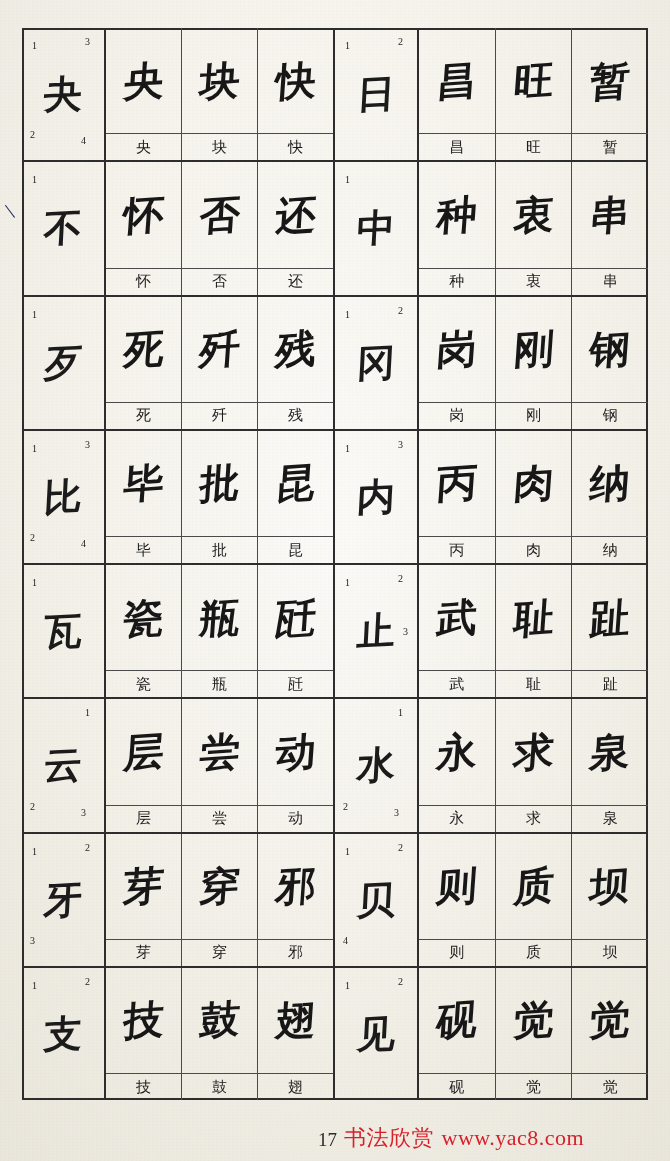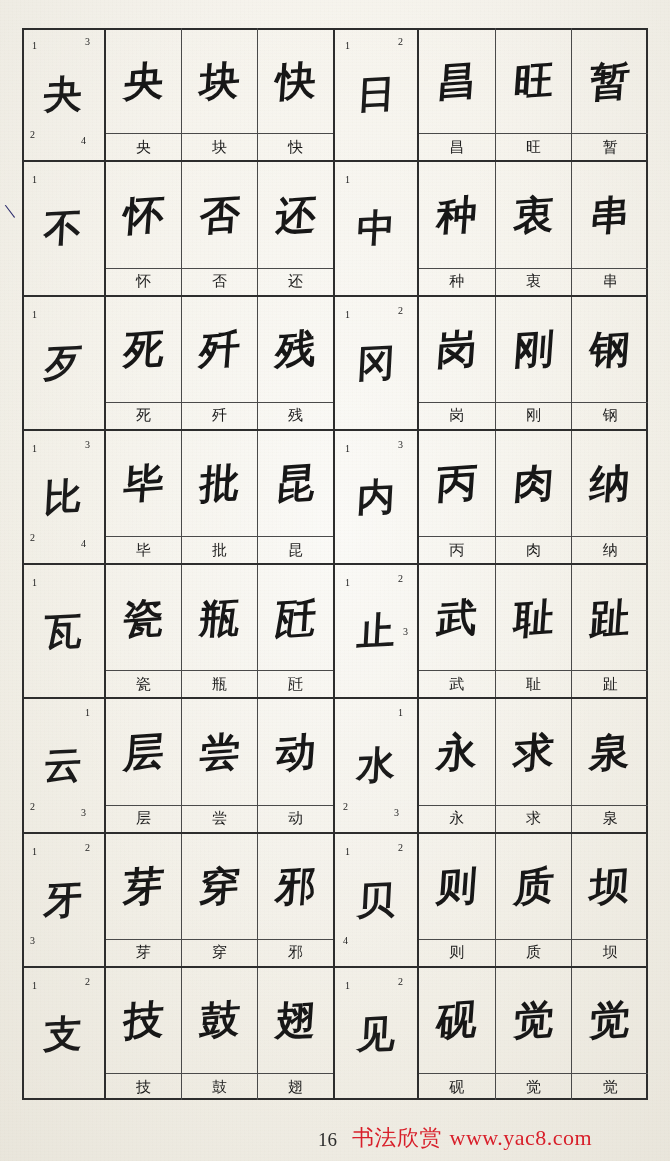--- a/index.html
+++ b/index.html
@@ -167,21 +167,21 @@
   .page-number {
     font-family: "Liberation Serif", serif;
     font-size: 19px;
     color: #2b2b2b;
     position: absolute;
     left: 318px;
     bottom: 10px;
   }
   .watermark {
     position: absolute;
-    left: 352px;
+    left: 344px;
     bottom: 8px;
     font-size: 22px;
     color: #d81f2a;
     font-family: "DejaVu Sans", sans-serif;
     white-space: nowrap;
     letter-spacing: 0.5px;
   }
   .watermark .url {
     font-family: "Liberation Serif", serif;
   }
@@ -731,19 +731,19 @@
                 <span>觉</span>
               </div>
             </div>
           </div>
         </div>
       </div>
   </div>
 
   <div class="pen-mark">\</div>
 
-  <div class="page-number">16</div>
+  <div class="page-number">17</div>
   <div class="watermark">
     <span>书法欣赏</span>
     <span class="url">www.yac8.com</span>
   </div>
 
 </div>
 
 </body></html>

